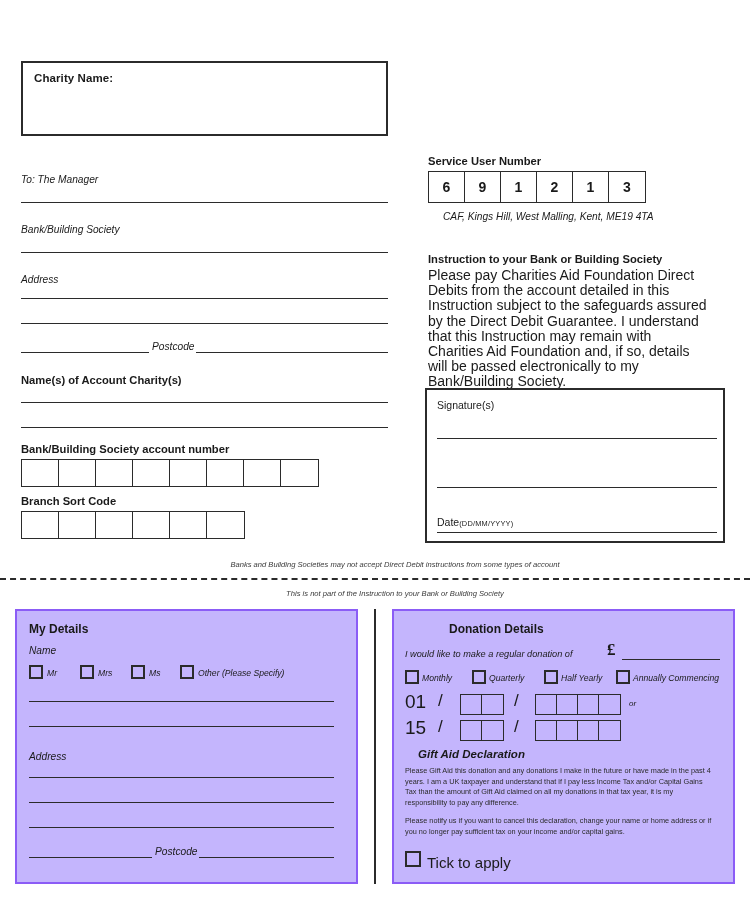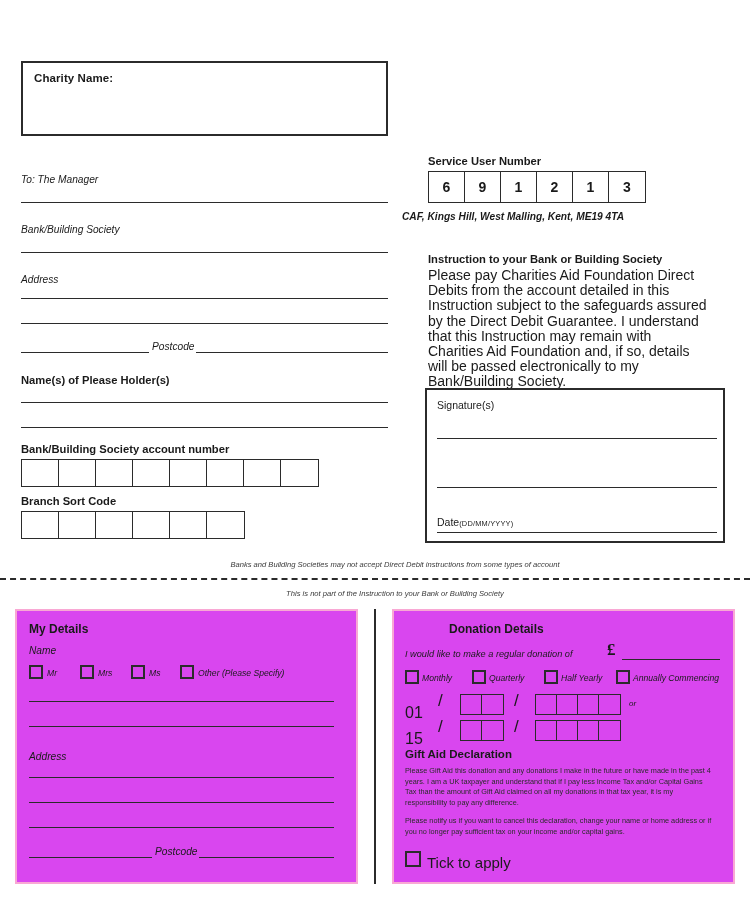--- a/index.html
+++ b/index.html
@@ -141,23 +141,23 @@
   }
   .dashed {
     position: absolute;
     left: 0; width: 750px;
     border-top: 2px dashed #2b2b2b;
   }
 
   
   .panel {
     position: absolute;
-    border: 2px solid #f9a8d4;
-    box-sizing: border-box;
-    background: #d946ef;
+    border: 2px solid #8b5cf6;
+    box-sizing: border-box;
+    background: #c4b5fd;
   }
   #panel-my-details   { left: 15px;  top: 609px; width: 343px; height: 275px; }
   #panel-donation     { left: 392px; top: 609px; width: 343px; height: 275px; }
   .panel-divider {
     position: absolute;
     left: 374px; top: 609px;
     height: 275px;
     border-left: 2px solid #2b2b2b;
   }
   .panel-title {
@@ -176,23 +176,22 @@
   .cbox-label {
     position: absolute;
     font-size: 8.6px;
     font-style: italic;
     white-space: nowrap;
   }
 
   
   .dt-num {
     position: absolute;
-    font-size: 16px;
+    font-size: 19px;
     font-family: "Liberation Sans", sans-serif;
-    margin-top: 13px;
   }
   .dt-slash {
     position: absolute;
     font-size: 17px;
   }
   .dt-or {
     position: absolute;
     font-size: 8px;
     font-style: italic;
   }
@@ -249,21 +248,21 @@
   <div class="rule" style="left:21px; top:252px; width:367px;"></div>
 
   <div class="lbl it" style="left:21px; top:274px;">Address</div>
   <div class="rule" style="left:21px; top:298px; width:367px;"></div>
   <div class="rule" style="left:21px; top:323px; width:367px;"></div>
 
   <div class="rule" style="left:21px; top:352px; width:128px;"></div>
   <div class="lbl it" style="left:152px; top:341px;">Postcode</div>
   <div class="rule" style="left:196px; top:352px; width:192px;"></div>
 
-  <div class="lbl h" style="left:21px; top:374px;">Name(s) of Please Holder(s)</div>
+  <div class="lbl h" style="left:21px; top:374px;">Name(s) of Account Charity(s)</div>
   <div class="rule" style="left:21px; top:402px; width:367px;"></div>
   <div class="rule" style="left:21px; top:427px; width:367px;"></div>
 
   <div class="lbl h" style="left:21px; top:443px;">Bank/Building Society account number</div>
   <div class="cellgrid" id="account-number-grid" style="left:21px; top:459px; height:28px;">
       <div class="cell" style="width: 37px;"></div>
       <div class="cell" style="width: 37px;"></div>
       <div class="cell" style="width: 37px;"></div>
       <div class="cell" style="width: 37px;"></div>
       <div class="cell" style="width: 37px;"></div>
@@ -284,21 +283,21 @@
 
   <div class="lbl h" style="left:428px; top:155px;">Service User Number</div>
   <div class="sun-grid" id="service-user-number-grid" style="left:428px; top:171px;">
       <div class="sun-cell">6</div>
       <div class="sun-cell">9</div>
       <div class="sun-cell">1</div>
       <div class="sun-cell">2</div>
       <div class="sun-cell">1</div>
       <div class="sun-cell">3</div>
     </div>
-  <div class="lbl it" style="left:402px; top:211px;font-weight:bold;">CAF, Kings Hill, West Malling, Kent, ME19 4TA</div>
+  <div class="lbl it" style="left:443px; top:211px;">CAF, Kings Hill, West Malling, Kent, ME19 4TA</div>
 
   <div class="lbl h" style="left:428px; top:253px;">Instruction to your Bank or Building Society</div>
   <div class="instr-para" style="left:428px; top:268px;">Please pay Charities Aid Foundation Direct Debits from the account detailed in this Instruction subject to the safeguards assured by the Direct Debit Guarantee. I understand that this Instruction may remain with Charities Aid Foundation and, if so, details will be passed electronically to my Bank/Building Society.</div>
 
   <div class="sig-box">
     <div class="sig-label">Signature(s)</div>
     <div class="sig-rule" style="top:48px;"></div>
     <div class="sig-rule" style="top:97px;"></div>
     <div class="date-label">
       <span>Date</span><span class="dfmt">(DD/MM/YYYY)</span>
@@ -382,21 +381,21 @@
         <div class="c" style="width: 21px;"></div>
       </div>
     <div class="dt-slash" style="left:120px; top:106px;">/</div>
     <div class="dtbox" id="date-row-2-year" style="left:141px; top:109px;">
         <div class="c" style="width: 21px;"></div>
         <div class="c" style="width: 21px;"></div>
         <div class="c" style="width: 21px;"></div>
         <div class="c" style="width: 21px;"></div>
       </div>
 
-    <div class="ga-title" style="left:11px; top:137px;">Gift Aid Declaration</div>
+    <div class="ga-title" style="left:24px; top:137px;font-style:italic;">Gift Aid Declaration</div>
     <div class="ga-para" style="left:11px; top:155px;">Please Gift Aid this donation and any donations I make in the future or have made in the past 4 years. I am a UK taxpayer and understand that if I pay less Income Tax and/or Capital Gains Tax than the amount of Gift Aid claimed on all my donations in that tax year, it is my responsibility to pay any difference.</div>
     <div class="ga-para" style="left:11px; top:205px;">Please notify us if you want to cancel this declaration, change your name or home address or if you no longer pay sufficient tax on your income and/or capital gains.</div>
 
     <div class="cbox" style="left:11px; top:240px; width:16px; height:16px;"></div>
     <div class="cbox-label" style="left:33px; top:243px; font-size:15px; font-style:normal;">Tick to apply</div>
   </div>
 
 </div>
 
 </body></html>

